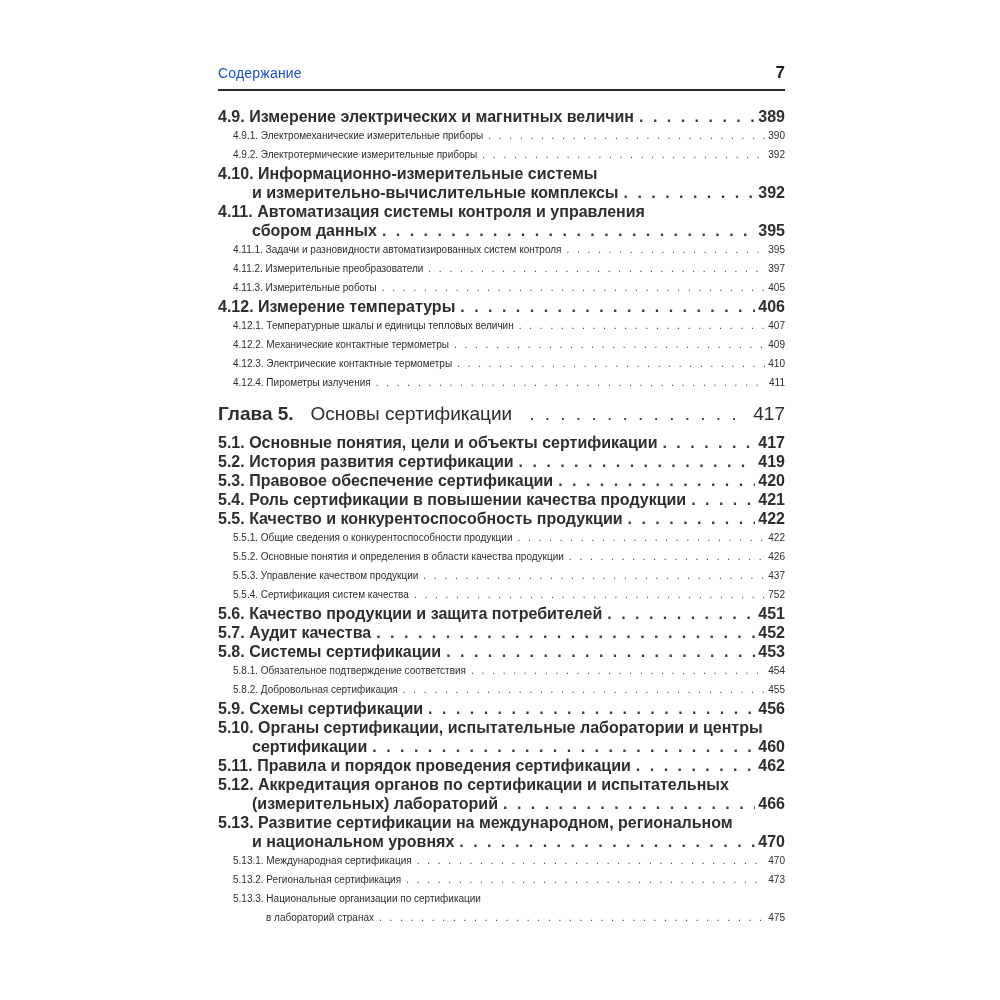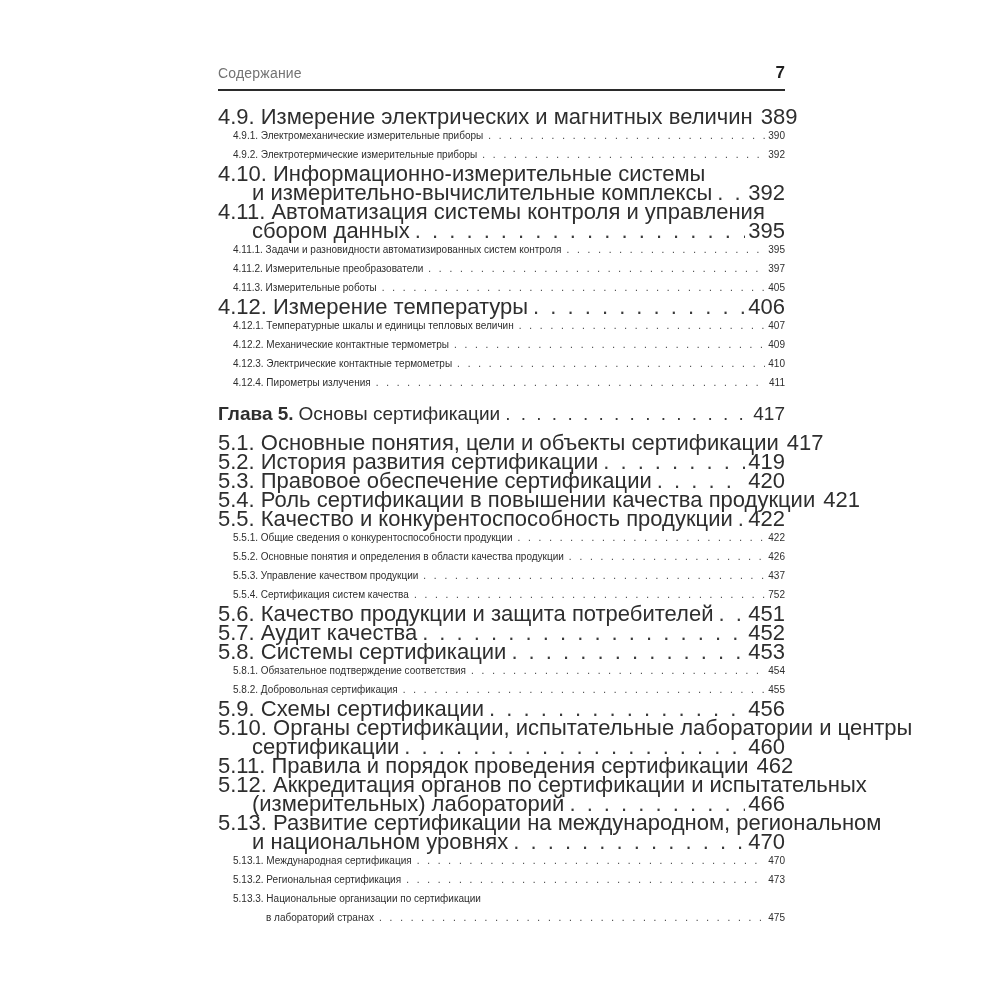--- a/index.html
+++ b/index.html
@@ -20,21 +20,21 @@
   .running-head {
     margin-top: 63px;
     display: flex;
     justify-content: space-between;
     align-items: baseline;
     padding-bottom: 6px;
     border-bottom: 2px solid #2b2b2b;
   }
   .running-head .head-title {
     font-size: 14px;
-    color: #737373;
+    color: #1d4ed8;
     letter-spacing: 0.2px;
   }
   .running-head .head-page {
     font-size: 17px;
     font-weight: bold;
     color: #1f1f1f;
   }
   
   .toc {
     margin-top: 16px;
@@ -54,30 +54,31 @@
     margin-right: 3px;
     min-width: 0;
   }
   .row .dots::before {
     content: ". . . . . . . . . . . . . . . . . . . . . . . . . . . . . . . . . . . . . . . . . . . . . . . . . . . . . . . . . . . . . . . . . . . .";
     letter-spacing: 2.5px;
     color: #3a3a3a;
   }
   .row .pg { flex: 0 0 auto; text-align: right; }
   
-  .row.l1 { font-size: 22px; padding-left: 0; }
+  .row.l1 { font-size: 16px; padding-left: 0; font-weight: bold; }
   .row.l1.cont { padding-left: 34px; }
   .row.l2 { font-size: 10px; padding-left: 15px; }
   .row.l2.cont { padding-left: 48px; }
   .row.chapter {
     font-size: 19px;
     line-height: 24px;
     margin-top: 10px;
     margin-bottom: 7px;
     padding-left: 0;
+    gap: 12px;
   }
 </style>
 </head>
 <body>
 
 <div class="page">
   <div class="running-head">
     <span class="head-title">Содержание</span>
     <span class="head-page">7</span>
   </div>

